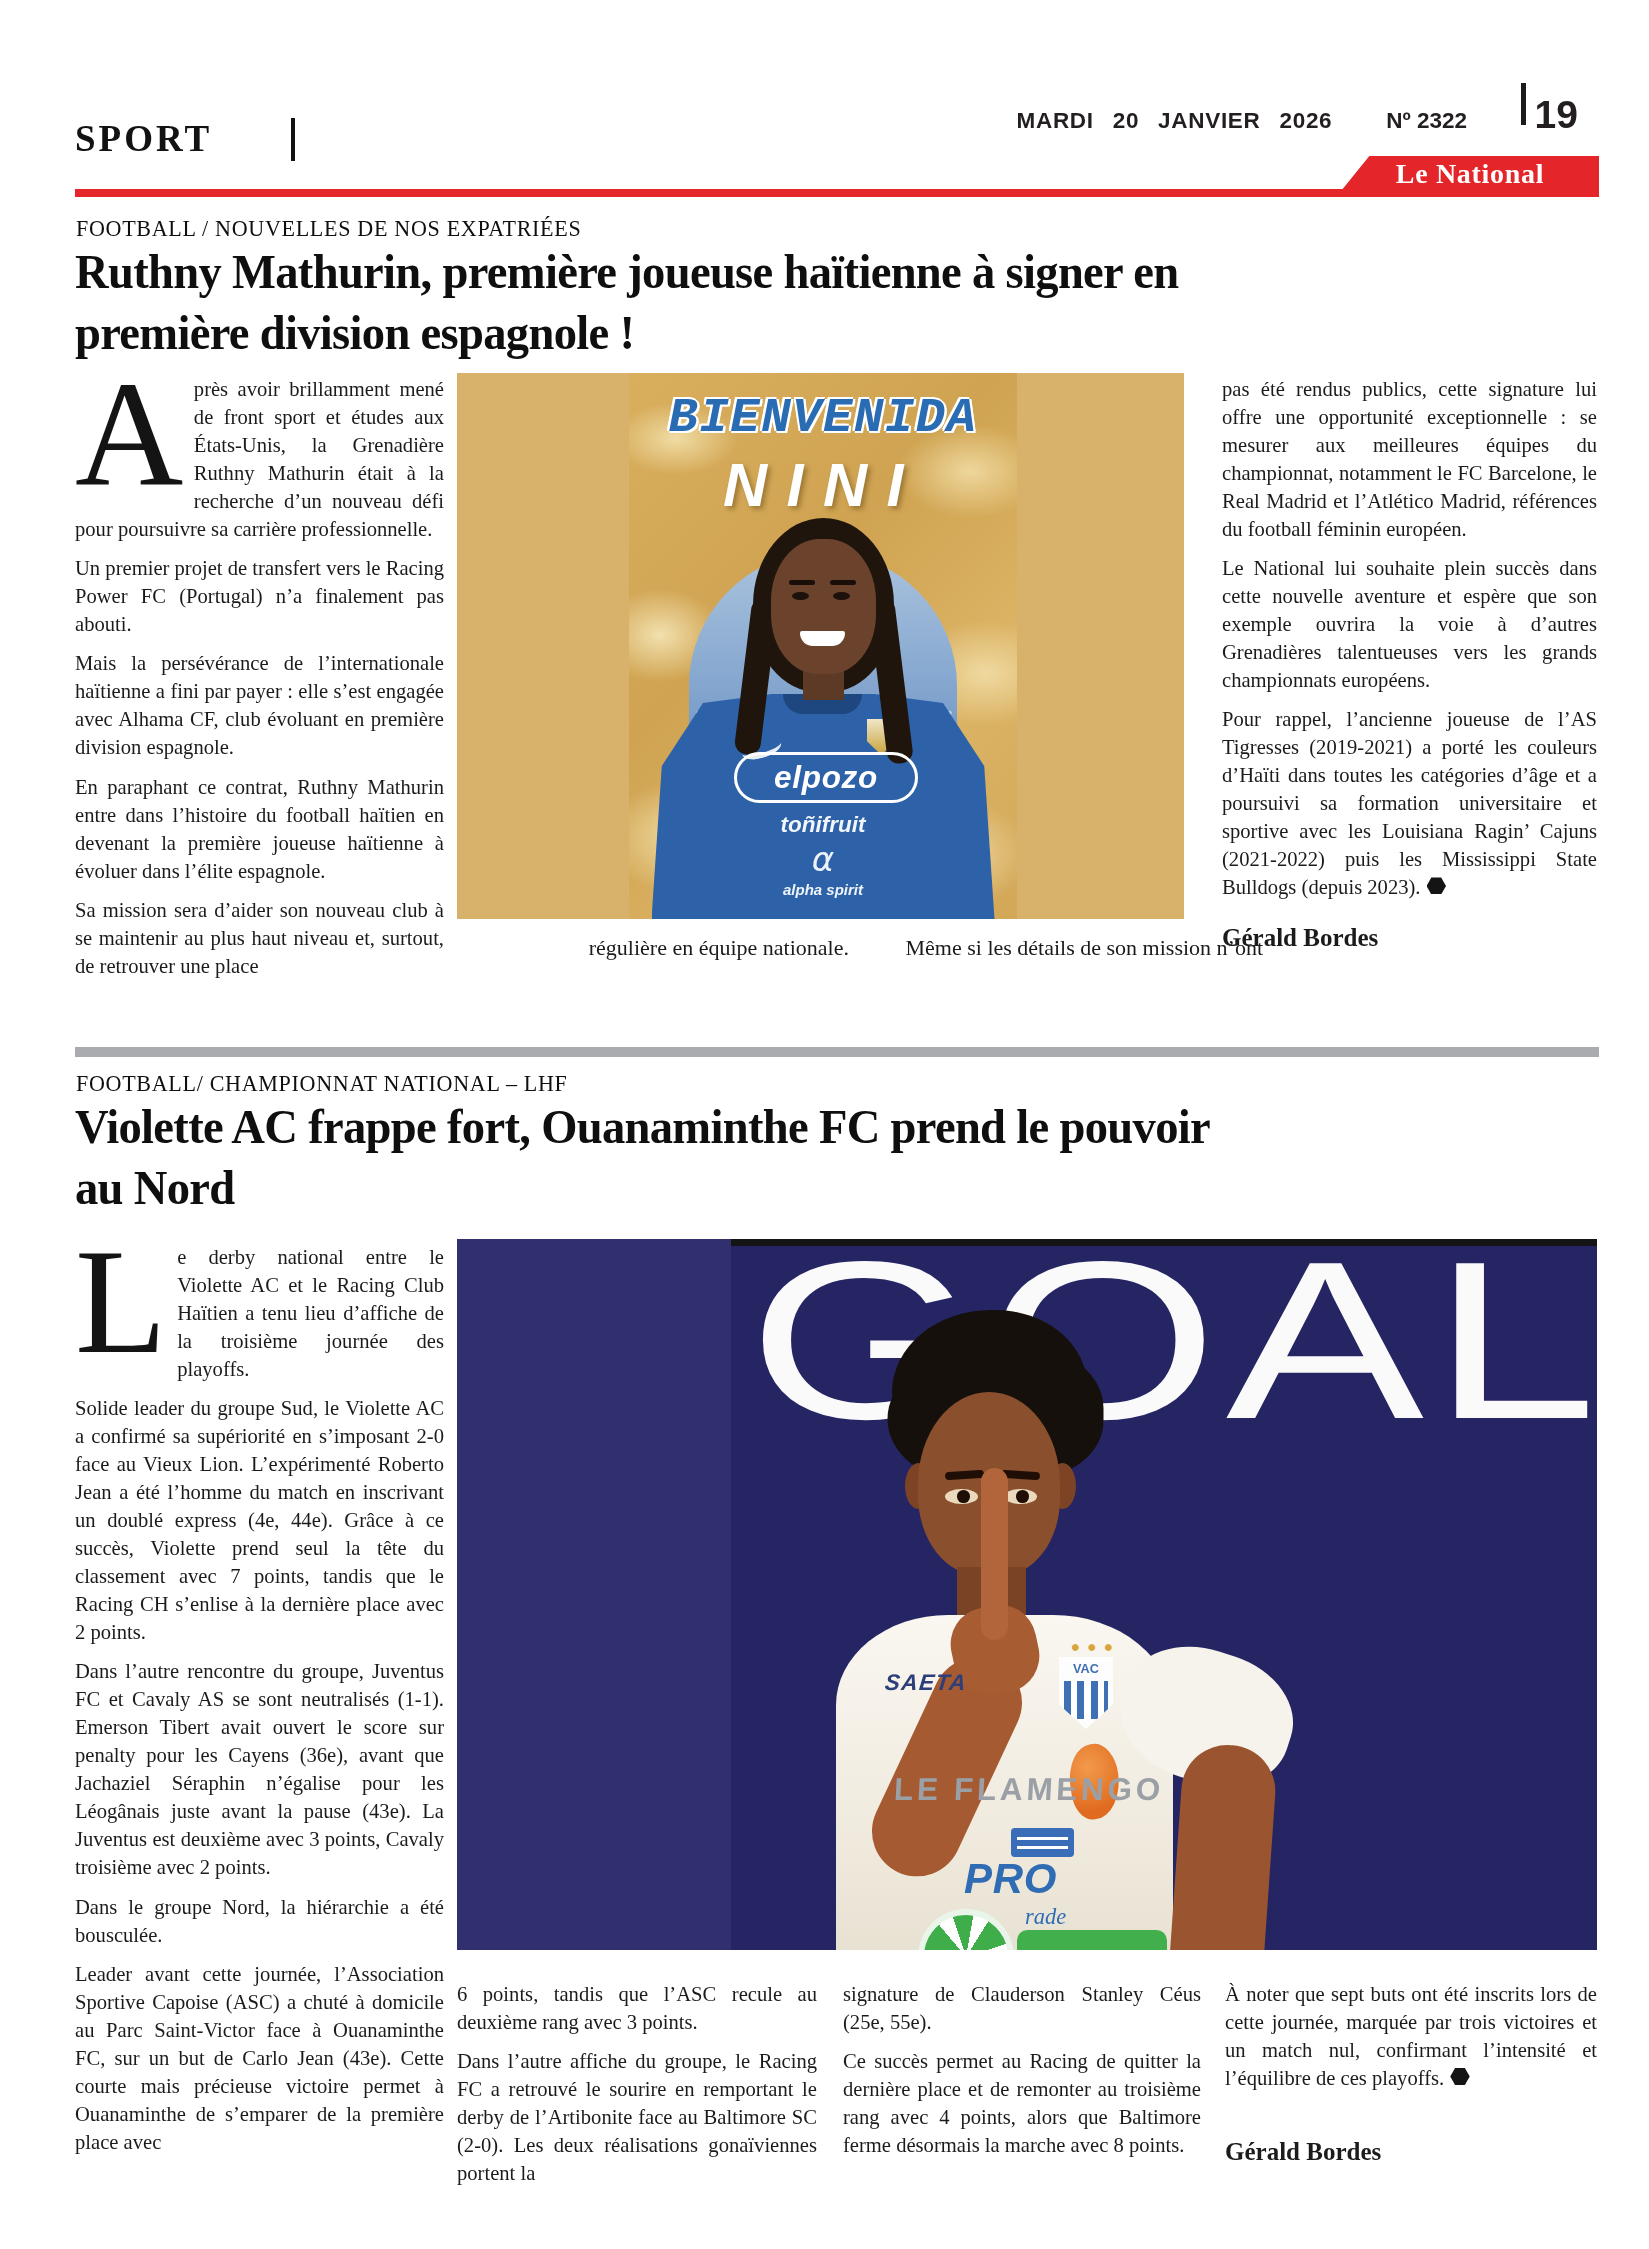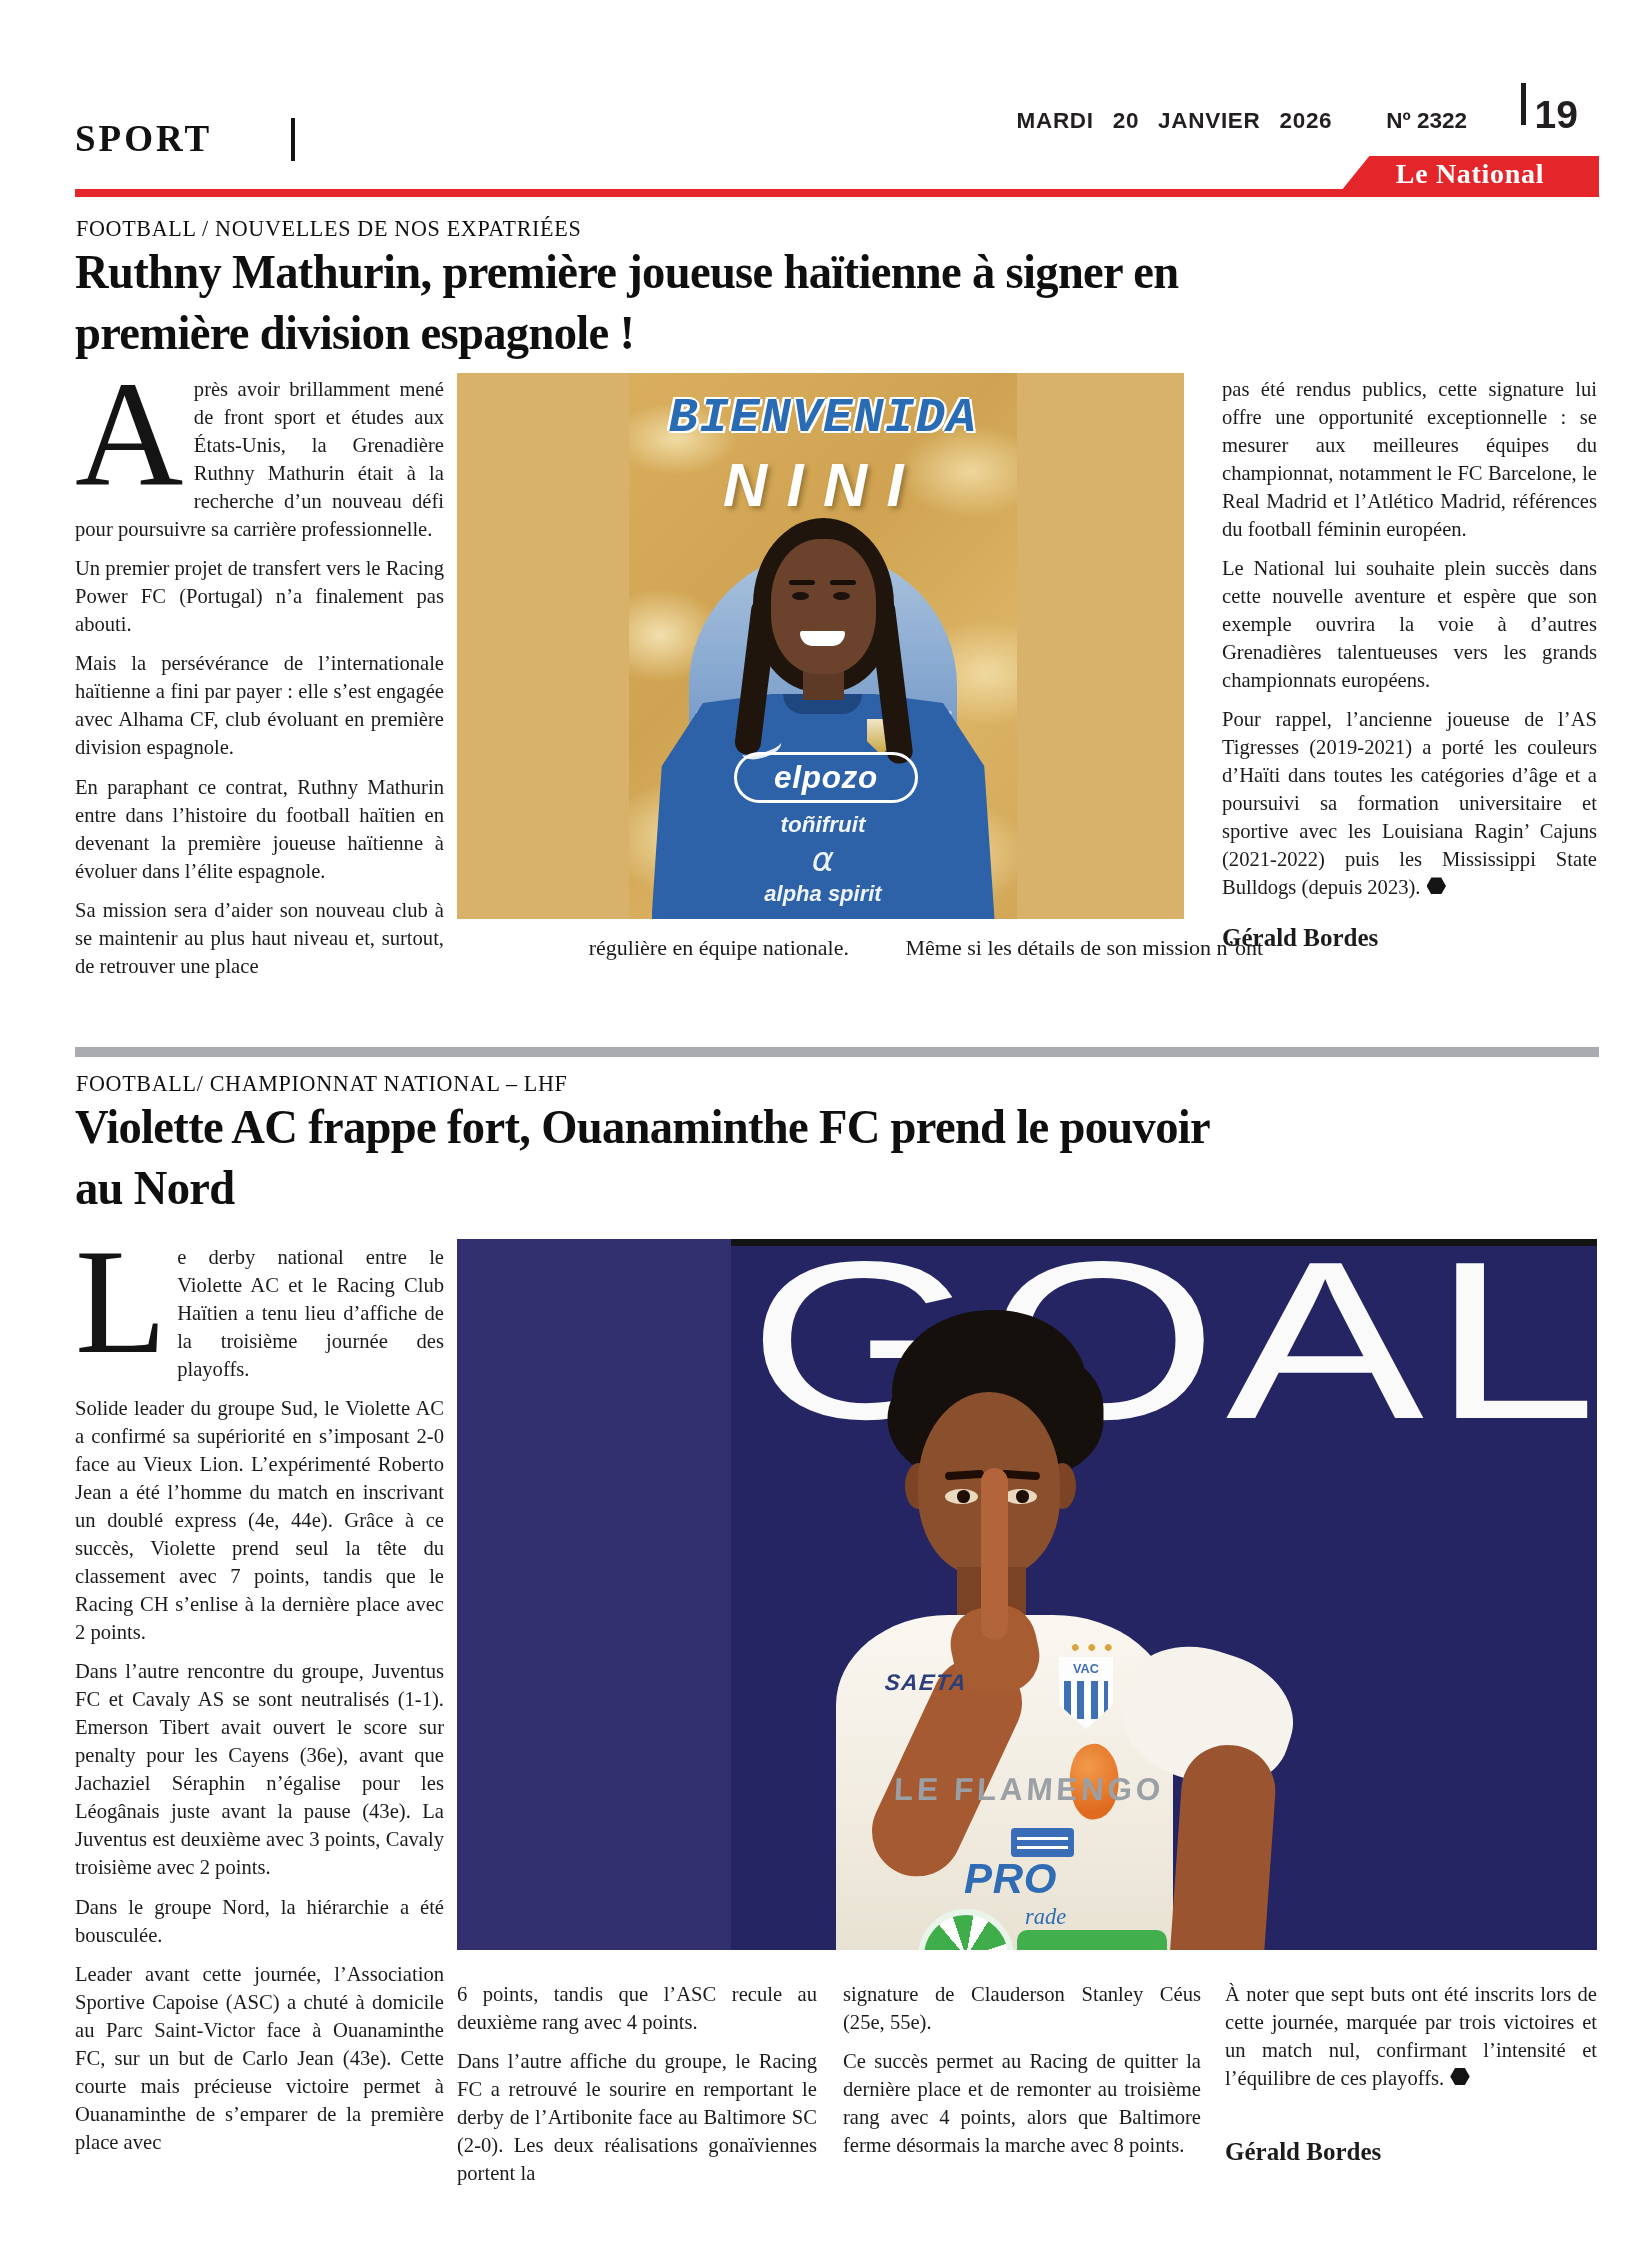--- a/index.html
+++ b/index.html
@@ -83,21 +83,21 @@
   .p1-eye-r{position:absolute;left:204px;top:219px;width:16.5px;height:8.2px;background:#1d120b;border-radius:50%;}
   .p1-smile{position:absolute;left:171px;top:258px;width:45px;height:15px;background:#fff;border-radius:3.7px 3.7px 22.5px 22.5px;}
   .p1-elpozo{position:absolute;left:105px;top:379px;width:178px;height:45px;border:3.7px solid #fff;border-radius:33px;
       display:flex;align-items:center;justify-content:center;
       font-family:"Liberation Sans", sans-serif;font-style:italic;font-weight:bold;font-size:31.5px;color:#fff;letter-spacing:0.7px;}
   .p1-toni{position:absolute;left:0;top:439px;width:100%;text-align:center;color:#f2f6fb;
       font-family:"Liberation Sans", sans-serif;font-style:italic;font-weight:bold;font-size:22.5px;}
   .p1-alpha{position:absolute;left:0;top:469px;width:100%;text-align:center;color:#eef3f9;
       font-family:"DejaVu Sans", sans-serif;font-style:italic;font-size:34px;line-height:1;}
   .p1-alphatxt{position:absolute;left:0;top:508px;width:100%;text-align:center;color:#eef3f9;
-      font-family:"Liberation Sans", sans-serif;font-style:italic;font-weight:bold;font-size:22px;}
+      font-family:"Liberation Sans", sans-serif;font-style:italic;font-weight:bold;font-size:15px;}
 
   
   .img2{left:457px;top:1239px;width:1140px;height:711px;background:var(--band);overflow:hidden;}
   .img2-photo{position:absolute;left:274px;top:0;width:866px;height:711px;background:var(--navy);
       border-top:7.5px solid #141414;overflow:hidden;}
   .goal{position:absolute;left:16.5px;top:-18px;font-family:"Liberation Sans", sans-serif;font-weight:400;
       font-size:225px;line-height:1;color:#fafafa;letter-spacing:6px;transform:scaleX(1.32);transform-origin:left top;}
   .p2-hair{position:absolute;left:161px;top:64px;width:195px;height:161px;background:#15100b;
       border-radius:52% 48% 46% 50%;
       box-shadow:-21px 27px 0 -16.5px #15100b, 31.5px 22.5px 0 -15px #15100b;}
@@ -285,21 +285,21 @@
         <i></i>
       </div>
     <div class="p2-pro">PRO</div>
     <div class="p2-rade">rade</div>
     <div class="p2-green-circle"></div>
     <div class="p2-green-pill"></div>
   </div>
 </div>
 
 <div class="abs col a2col2">
-  <p class="body-p">6 points, tandis que l’ASC recule au deuxième rang avec 4 points.</p>
+  <p class="body-p">6 points, tandis que l’ASC recule au deuxième rang avec 3 points.</p>
   <p class="body-p">Dans l’autre affiche du groupe, le Racing FC a retrouvé le sourire en remportant le derby de l’Artibonite face au Baltimore SC (2-0). Les deux réalisations gonaïviennes portent la</p>
 </div>
 
 <div class="abs col a2col3">
   <p class="body-p">signature de Clauderson Stanley Céus (25e, 55e).</p>
   <p class="body-p">Ce succès permet au Racing de quitter la dernière place et de remonter au troisième rang avec 4 points, alors que Baltimore ferme désormais la marche avec 8 points.</p>
 </div>
 
 <div class="abs col a2col4">
   <p class="body-p"><span>À noter que sept buts ont été inscrits lors de cette journée, marquée par trois victoires et un match nul, confirmant l’intensité et l’équilibre de ces playoffs.</span><span class="endmark"></span></p>

